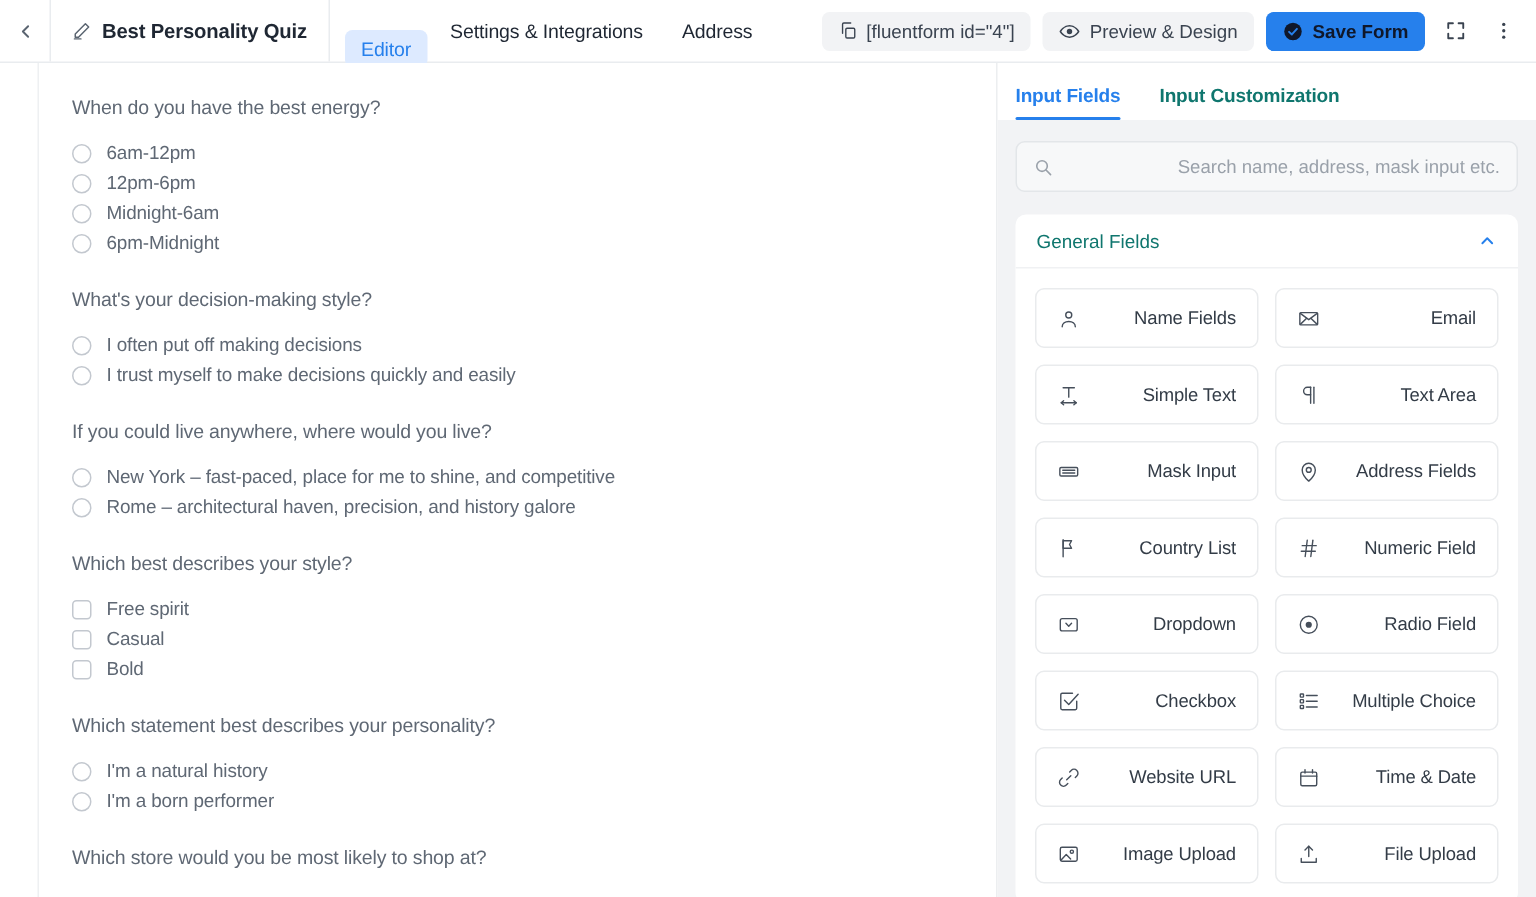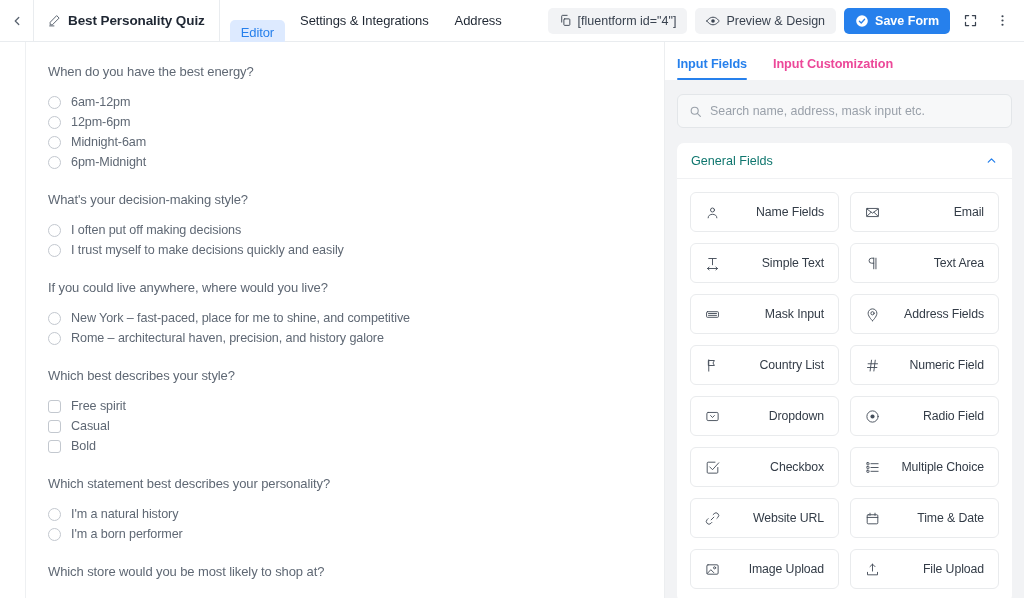--- a/index.html
+++ b/index.html
@@ -49,21 +49,21 @@
   .topbar-right {
     margin-left: auto; display: flex; align-items: center; gap: 8px;
   }
   .chip {
     display: flex; align-items: center; gap: 6px;
     background: #f2f3f5; border-radius: 5px;
     padding: 6px 11px; font-size: 12.5px; color: #3a4350;
     cursor: pointer; white-space: nowrap;
   }
   .chip.primary {
-    background: #2680ec; color: #ffffff; font-weight: bold; font-size: 12.5px;
+    background: #2680ec; color: #0f172a; font-weight: bold; font-size: 12.5px;
   }
   .icon-btn {
     width: 24px; height: 24px; display: flex; align-items: center; justify-content: center;
     color: #3a4350; cursor: pointer;
   }
 
   
   .body-wrap { flex: 1; display: flex; min-height: 0; }
 
   
@@ -105,41 +105,41 @@
   .panel {
     flex: 1; display: flex; flex-direction: column;
     background: #f2f3f5; min-width: 0;
   }
   .panel-tabs {
     background: #ffffff; height: 38px; min-height: 38px;
     display: flex; align-items: flex-end; gap: 26px;
     padding: 0 12px;
   }
   .p-tab {
-    font-size: 12.7px; color: #ec4899; font-weight: bold;
+    font-size: 12.7px; color: #0f766e; font-weight: bold;
     padding-bottom: 9px; cursor: pointer; position: relative;
     letter-spacing: -0.1px;
   }
   .p-tab.active { color: #2680ec; }
   .p-tab.active::after {
     content: ""; position: absolute; left: 0; right: 0; bottom: 0;
     height: 2.5px; background: #2680ec; border-radius: 2px;
   }
   .panel-scroll {
     flex: 1; overflow: hidden; padding: 14px 12px 0 12px;
   }
   .search-box {
     background: #f7f8f9; border: 1px solid #e3e6e9; border-radius: 6px;
     height: 34px; display: flex; align-items: center; gap: 8px;
     padding: 0 11px; margin-bottom: 15px;
   }
   .search-box input {
     border: none; outline: none; background: transparent;
     font-family: "Liberation Sans", sans-serif;
-    font-size: 12.4px; color: #3a4350; width: 100%;
+    font-size: 12.4px; color: #3a4350; width: 100%; text-align: right;
   }
   .search-box input::placeholder { color: #9aa1aa; }
 
   .group-card {
     background: #ffffff; border-radius: 7px; overflow: hidden;
   }
   .group-head {
     height: 36px; display: flex; align-items: center;
     justify-content: space-between; padding: 0 14px;
     border-bottom: 1px solid #f0f1f3; cursor: pointer;

